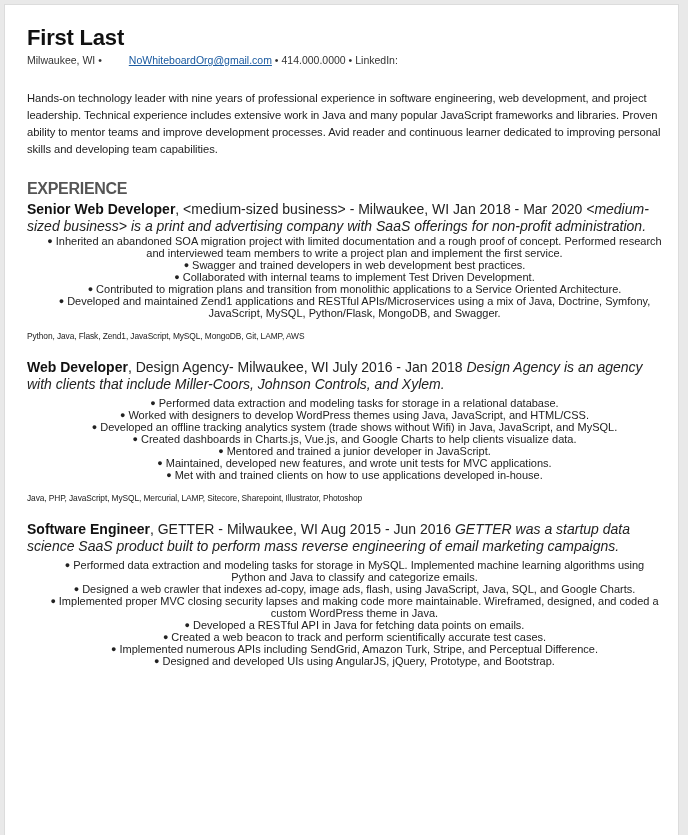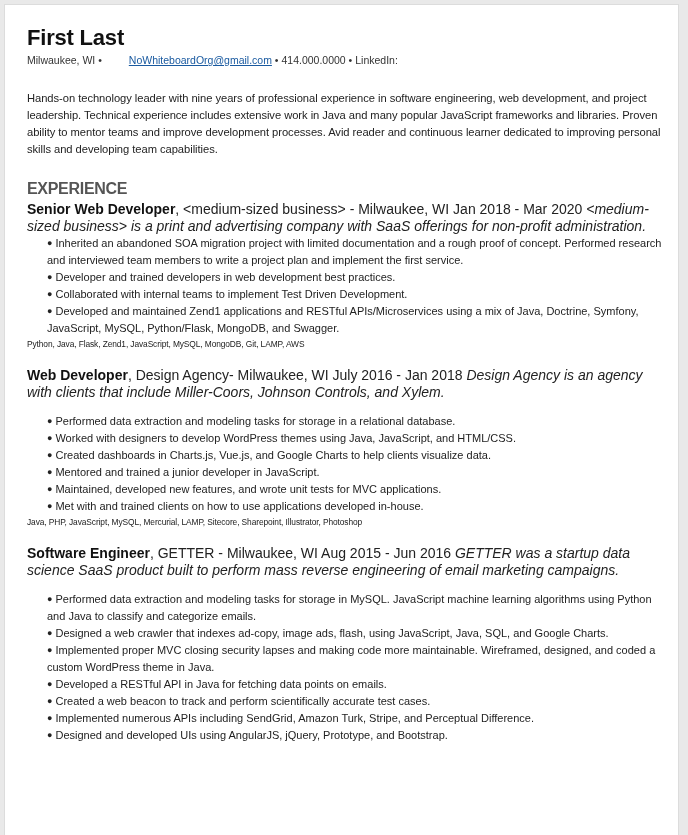--- a/index.html
+++ b/index.html
@@ -34,27 +34,27 @@
       margin-top: 22px; line-height: 18px; letter-spacing: -0.3px;
     }
     .job { margin-top: 3px; }
     .job-header {
       font-size: 14px; line-height: 17px; color: #222;
     }
     .job-header .title { font-weight: bold; color: #111; }
     .job-header .desc { font-style: italic; }
     .bullets {
       list-style: none; margin: 0; padding: 0 0 0 20px;
-      font-size: 11px; line-height: 17px; color: #222;
+      font-size: 11px; line-height: 12px; color: #222; text-align: center;
     }
-    .bullets.spaced { margin-top: 12px; }
+    .bullets.spaced { margin-top: 4px; }
     .bullets li { position: relative; }
     .bullets li .dot { font-size: 9px; margin-right: 3px; vertical-align: 1px; }
     .tags {
-      font-size: 8.4px; color: #222; line-height: 12px; margin-top: 1px;
+      font-size: 8.4px; color: #222; line-height: 12px; margin-top: 11px;
       letter-spacing: -0.1px;
     }
     .job-gap { height: 14px; }
   </style>
 </head>
 <body>
 
 <div class="page">
   <div class="content">
 
@@ -73,52 +73,54 @@
     <p class="summary">Hands-on technology leader with nine years of professional experience in software engineering, web development, and project leadership. Technical experience includes extensive work in Java and many popular JavaScript frameworks and libraries. Proven ability to mentor teams and improve development processes. Avid reader and continuous learner dedicated to improving personal skills and developing team capabilities.</p>
 
     <div class="section-title">EXPERIENCE</div>
 
     <div class="job">
       <div class="job-header">
         <span class="title">Senior Web Developer</span><span>, &lt;medium-sized business&gt; - Milwaukee, WI Jan 2018 - Mar 2020 </span><span class="desc">&lt;medium-sized business&gt; is a print and advertising company with SaaS offerings for non-profit administration.</span>
       </div>
       <ul class="bullets">
         <li><span class="dot">●</span><span>Inherited an abandoned SOA migration project with limited documentation and a rough proof of concept. Performed research and interviewed team members to write a project plan and implement the first service.</span></li>
-        <li><span class="dot">●</span><span>Developer and trained developers in web development best practices.</span></li>
+        <li><span class="dot">●</span><span>Swagger and trained developers in web development best practices.</span></li>
         <li><span class="dot">●</span><span>Collaborated with internal teams to implement Test Driven Development.</span></li>
+        <li><span class="dot">●</span><span>Contributed to migration plans and transition from monolithic applications to a Service Oriented Architecture.</span></li>
         <li><span class="dot">●</span><span>Developed and maintained Zend1 applications and RESTful APIs/Microservices using a mix of Java, Doctrine, Symfony, JavaScript, MySQL, Python/Flask, MongoDB, and Swagger.</span></li>
       </ul>
       <div class="tags">Python, Java, Flask, Zend1, JavaScript, MySQL, MongoDB, Git, LAMP, AWS</div>
     </div>
 
     <div class="job-gap"></div>
 
     <div class="job">
       <div class="job-header">
         <span class="title">Web Developer</span><span>, Design Agency- Milwaukee, WI July 2016 - Jan 2018 </span><span class="desc">Design Agency is an agency with clients that include Miller-Coors, Johnson Controls, and Xylem.</span>
       </div>
       <ul class="bullets spaced">
         <li><span class="dot">●</span><span>Performed data extraction and modeling tasks for storage in a relational database.</span></li>
         <li><span class="dot">●</span><span>Worked with designers to develop WordPress themes using Java, JavaScript, and HTML/CSS.</span></li>
+        <li><span class="dot">●</span><span>Developed an offline tracking analytics system (trade shows without Wifi) in Java, JavaScript, and MySQL.</span></li>
         <li><span class="dot">●</span><span>Created dashboards in Charts.js, Vue.js, and Google Charts to help clients visualize data.</span></li>
         <li><span class="dot">●</span><span>Mentored and trained a junior developer in JavaScript.</span></li>
         <li><span class="dot">●</span><span>Maintained, developed new features, and wrote unit tests for MVC applications.</span></li>
         <li><span class="dot">●</span><span>Met with and trained clients on how to use applications developed in-house.</span></li>
       </ul>
       <div class="tags">Java, PHP, JavaScript, MySQL, Mercurial, LAMP, Sitecore, Sharepoint, Illustrator, Photoshop</div>
     </div>
 
     <div class="job-gap"></div>
 
     <div class="job">
       <div class="job-header">
         <span class="title">Software Engineer</span><span>, GETTER - Milwaukee, WI Aug 2015 - Jun 2016 </span><span class="desc">GETTER was a startup data science SaaS product built to perform mass reverse engineering of email marketing campaigns.</span>
       </div>
       <ul class="bullets spaced">
-        <li><span class="dot">●</span><span>Performed data extraction and modeling tasks for storage in MySQL. JavaScript machine learning algorithms using Python and Java to classify and categorize emails.</span></li>
+        <li><span class="dot">●</span><span>Performed data extraction and modeling tasks for storage in MySQL. Implemented machine learning algorithms using Python and Java to classify and categorize emails.</span></li>
         <li><span class="dot">●</span><span>Designed a web crawler that indexes ad-copy, image ads, flash, using JavaScript, Java, SQL, and Google Charts.</span></li>
         <li><span class="dot">●</span><span>Implemented proper MVC closing security lapses and making code more maintainable. Wireframed, designed, and coded a custom WordPress theme in Java.</span></li>
         <li><span class="dot">●</span><span>Developed a RESTful API in Java for fetching data points on emails.</span></li>
         <li><span class="dot">●</span><span>Created a web beacon to track and perform scientifically accurate test cases.</span></li>
         <li><span class="dot">●</span><span>Implemented numerous APIs including SendGrid, Amazon Turk, Stripe, and Perceptual Difference.</span></li>
         <li><span class="dot">●</span><span>Designed and developed UIs using AngularJS, jQuery, Prototype, and Bootstrap.</span></li>
       </ul>
     </div>
 
   </div>

